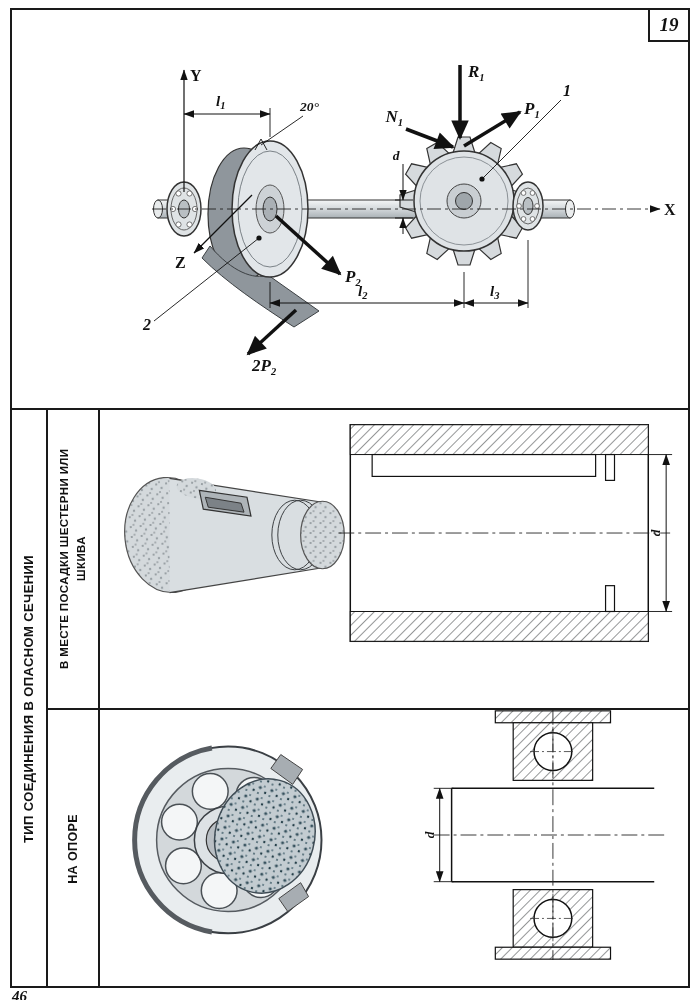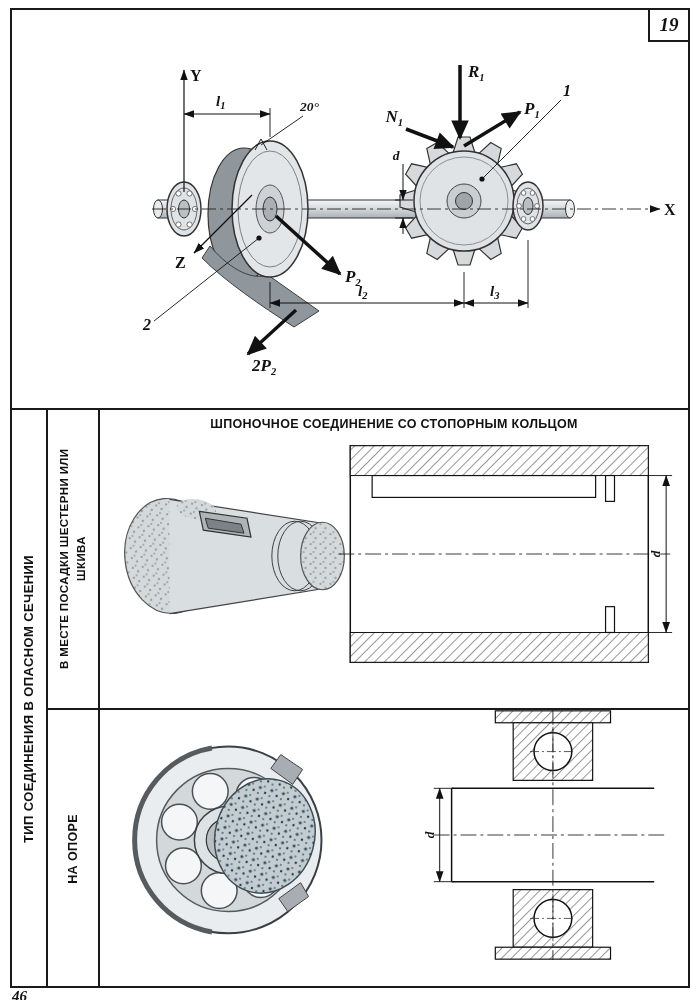--- a/index.html
+++ b/index.html
@@ -221,21 +221,20 @@
     <div class="table">
       <div class="th-cell">
         <div class="vlabel big">ТИП СОЕДИНЕНИЯ В ОПАСНОМ СЕЧЕНИИ</div>
       </div>
 
       <div class="side-cell bb">
         <div class="vlabel two-line">В МЕСТЕ ПОСАДКИ ШЕСТЕРНИ ИЛИ ШКИВА</div>
       </div>
 
       <div class="main-cell bb">
-        <div class="cell-title">ШПОНОЧНОЕ СОЕДИНЕНИЕ СО СТОПОРНЫМ КОЛЬЦОМ</div>
         <svg width="588" height="252" viewBox="0 0 592 252">
 
           <g>
             <ellipse cx="70" cy="125" rx="45" ry="58" fill="url(#speck)" stroke="#555" stroke-width="1.2" transform="rotate(-6 70 125)"></ellipse>
             <polygon points="70,68 224,92 224,158 70,183" fill="#d9dee1"></polygon>
             <line x1="70" y1="68" x2="224" y2="92" stroke="#444" stroke-width="1.2"></line>
             <line x1="70" y1="183" x2="224" y2="158" stroke="#444" stroke-width="1.2"></line>
             <ellipse cx="196" cy="125" rx="23" ry="35" fill="none" stroke="#3c4043" stroke-width="1"></ellipse>
             <ellipse cx="202" cy="125" rx="23" ry="35" fill="none" stroke="#3c4043" stroke-width="1"></ellipse>
             <ellipse cx="224" cy="125" rx="22" ry="34" fill="url(#speck)" stroke="#555" stroke-width="1.2"></ellipse>

